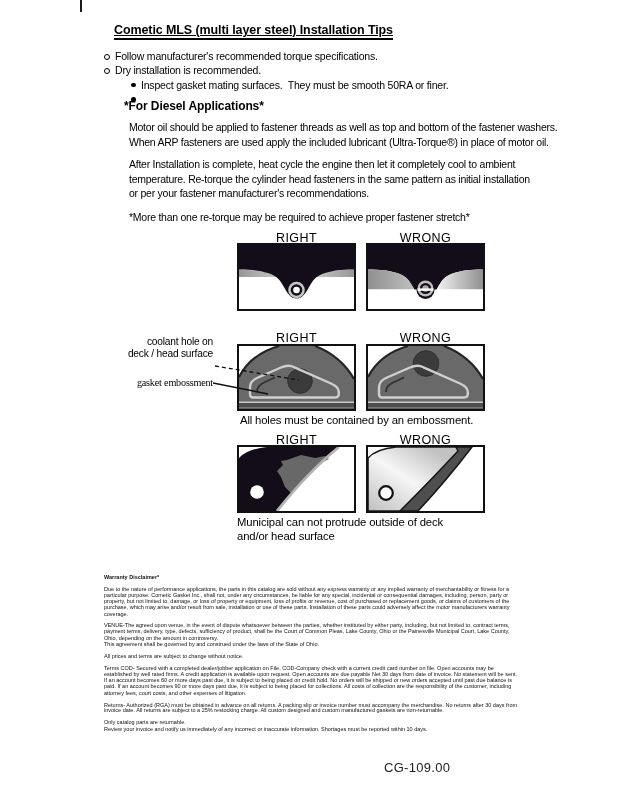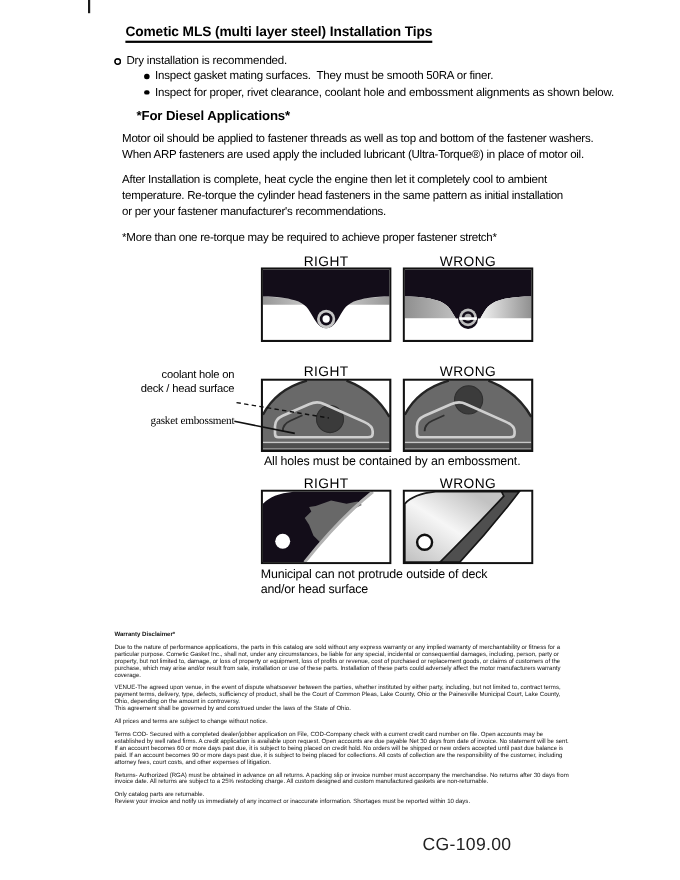--- a/index.html
+++ b/index.html
@@ -7,63 +7,63 @@
     width:618px;height:800px;background:#ffffff;position:relative;
     font-family:"Liberation Sans","DejaVu Sans",sans-serif;color:#000;
     overflow:hidden;
   }
   .crop-mark{position:absolute;left:80px;top:0;width:2px;height:12px;background:#1a1a1a;}
 
   
   .content{position:absolute;left:104px;top:20px;width:430px;}
   .doc-title{
     display:inline-block;margin:0 0 0 10px;font-size:12.5px;font-weight:bold;
-    letter-spacing:-0.1px;border-bottom:2px solid #000;padding-bottom:1px;white-space:pre;
+    letter-spacing:-0.1px;border-bottom:2px solid #000;padding-bottom:1px;white-space:pre;text-decoration:underline;
   }
   .bullets{margin:9px 0 0 0;padding:0;list-style:none;font-size:10.5px;line-height:14.4px;letter-spacing:-0.2px;}
   .bullets li{position:relative;padding-left:11px;white-space:pre;}
   .marker-o{position:absolute;left:0;top:4.6px;width:4px;height:4px;border:1px solid #000;border-radius:50%;}
   .sub{margin-left:26px;}
   .marker-dot{position:absolute;left:1px;top:4.8px;width:4.6px;height:4.6px;background:#000;border-radius:50%;}
   .diesel-heading{margin:7px 0 0 20px;font-size:12px;font-weight:bold;letter-spacing:-0.1px;}
-  .para{margin:7px 0 0 7px;font-size:10.5px;line-height:14.8px;letter-spacing:-0.25px;white-space:pre;}
+  .para{margin:7px 0 0 25px;font-size:10.5px;line-height:14.8px;letter-spacing:-0.25px;white-space:pre;}
   .para.note{margin-top:9px;}
 
   
   .diagrams{position:absolute;left:0;top:228px;width:618px;height:334px;}
   .fig-label{position:absolute;width:119px;text-align:center;font-size:12.5px;letter-spacing:0.4px;}
   .fig{position:absolute;width:119px;}
   .fig svg{display:block;}
   .caption{position:absolute;font-size:11.3px;line-height:13.6px;letter-spacing:-0.15px;white-space:pre;}
   .side-label{position:absolute;right:405px;text-align:right;font-size:10.2px;line-height:11.6px;letter-spacing:-0.2px;white-space:pre;}
   .leader-overlay{position:absolute;left:0;top:0;width:618px;height:334px;pointer-events:none;}
 
   
   .legal{
     position:absolute;left:104px;top:574px;width:798px;
     transform:scale(0.52);transform-origin:0 0;
     font-size:10.6px;line-height:11.9px;letter-spacing:0;color:#111;
   }
   .legal h4{margin:0 0 11px 0;font-size:10.6px;font-weight:bold;}
   .legal p{margin:0 0 11px 0;white-space:pre-line;}
 
-  .footer-code{position:absolute;left:384px;top:760px;font-size:16px;letter-spacing:0.3px;color:#222;}
+  .footer-code{position:absolute;left:384px;top:760px;font-size:13px;letter-spacing:0.3px;color:#222;}
 </style>
 </head>
 <body>
 
 <div class="crop-mark"></div>
 
 <div class="content">
   <h1 class="doc-title">Cometic MLS (multi layer steel) Installation Tips</h1>
   <ul class="bullets">
-    <li><span class="marker-o"></span></li>
+    <li><span class="marker-o"></span><span>Follow manufacturer's recommended torque specifications.</span></li>
     <li><span class="marker-o"></span><span>Dry installation is recommended.</span></li>
     <li class="sub"><span class="marker-dot"></span><span>Inspect gasket mating surfaces.  They must be smooth 50RA or finer.</span></li>
-    <li class="sub"><span class="marker-dot"></span><span>Inspect for proper, rivet clearance, coolant hole and embossment alignments as shown below.</span></li>
+    <li class="sub"><span class="marker-dot"></span></li>
   </ul>
   <h2 class="diesel-heading">*For Diesel Applications*</h2>
   <p class="para">Motor oil should be applied to fastener threads as well as top and bottom of the fastener washers.
 When ARP fasteners are used apply the included lubricant (Ultra-Torque®) in place of motor oil.</p>
   <p class="para">After Installation is complete, heat cycle the engine then let it completely cool to ambient
 temperature. Re-torque the cylinder head fasteners in the same pattern as initial installation
 or per your fastener manufacturer's recommendations.</p>
   <p class="para note">*More than one re-torque may be required to achieve proper fastener stretch*</p>
 </div>
 

